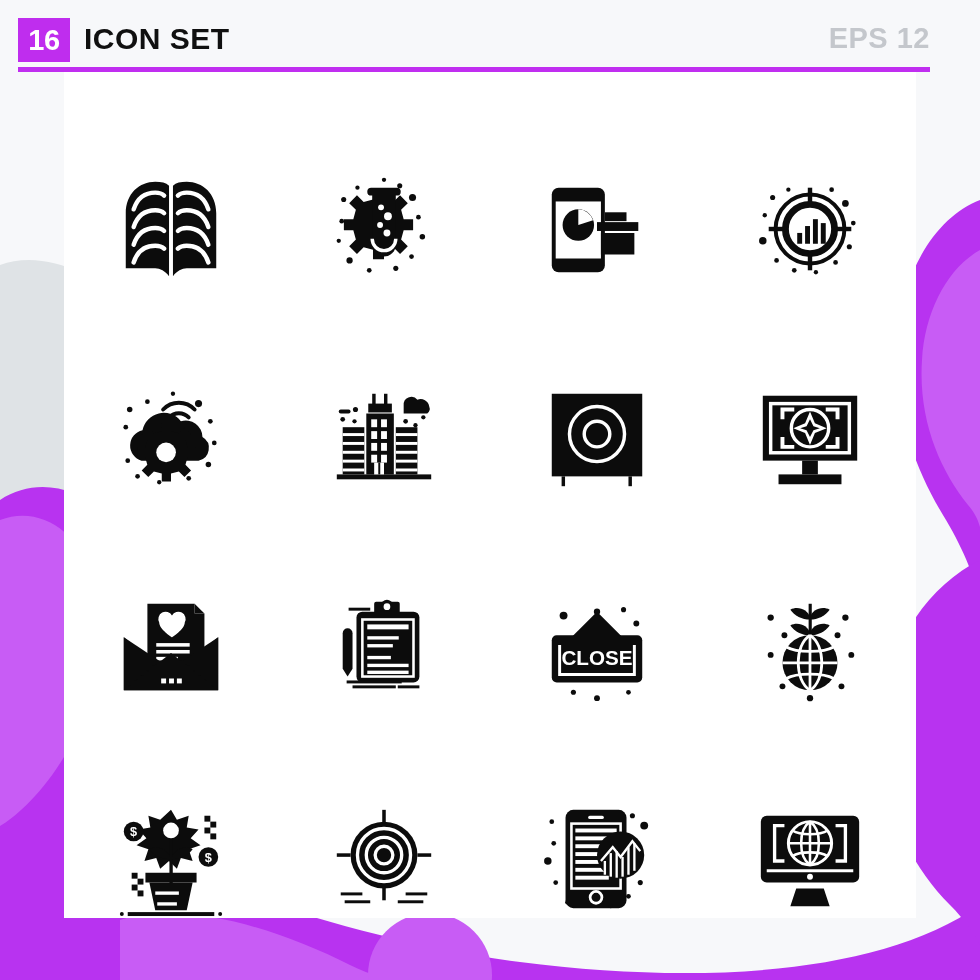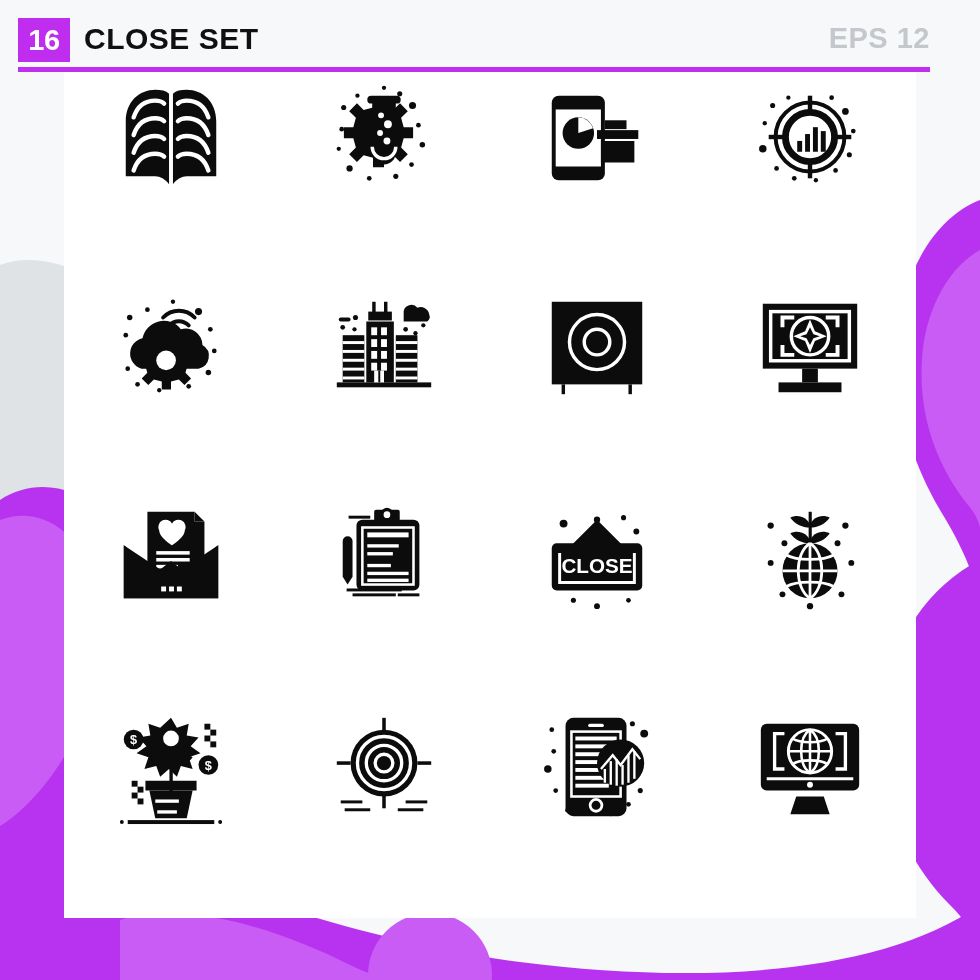--- a/index.html
+++ b/index.html
@@ -54,21 +54,21 @@
   
   .grid{
     position:absolute;left:64px;top:78px;
     width:852px;height:840px;
     z-index:4;
     display:grid;
     grid-template-columns:repeat(4,1fr);
     grid-template-rows:repeat(4,1fr);
   }
   .cell{
-    display:flex;align-items:flex-start;justify-content:center;
+    display:flex;align-items:flex-end;justify-content:center;
   }
   .cell svg{display:block;}
 </style>
 </head>
 <body>
 
 <div class="stage">
 
   <div class="bg-layer">
     <svg width="980" height="980" viewBox="0 0 980 980">
@@ -95,21 +95,21 @@
       <circle cx="430" cy="975" r="62" fill="#c85cf5"></circle>
       <path fill="#c85cf5" d="M980,250 C948,268 925,310 922,360 C918,420 940,470 968,505
                C975,513 978,520 980,527 Z"></path>
     </svg>
   </div>
 
   <div class="header">
     <div class="badge">
       <span class="badge-text">16</span>
     </div>
-    <div class="title">CLOSE SET</div>
+    <div class="title">ICON SET</div>
     <div class="eps">EPS 12</div>
     <div class="rule"></div>
   </div>
 
   <div class="sheet"></div>
 
   <div class="grid">
 
     <div class="cell">
       <svg width="118" height="118" viewBox="0 0 120 120">

